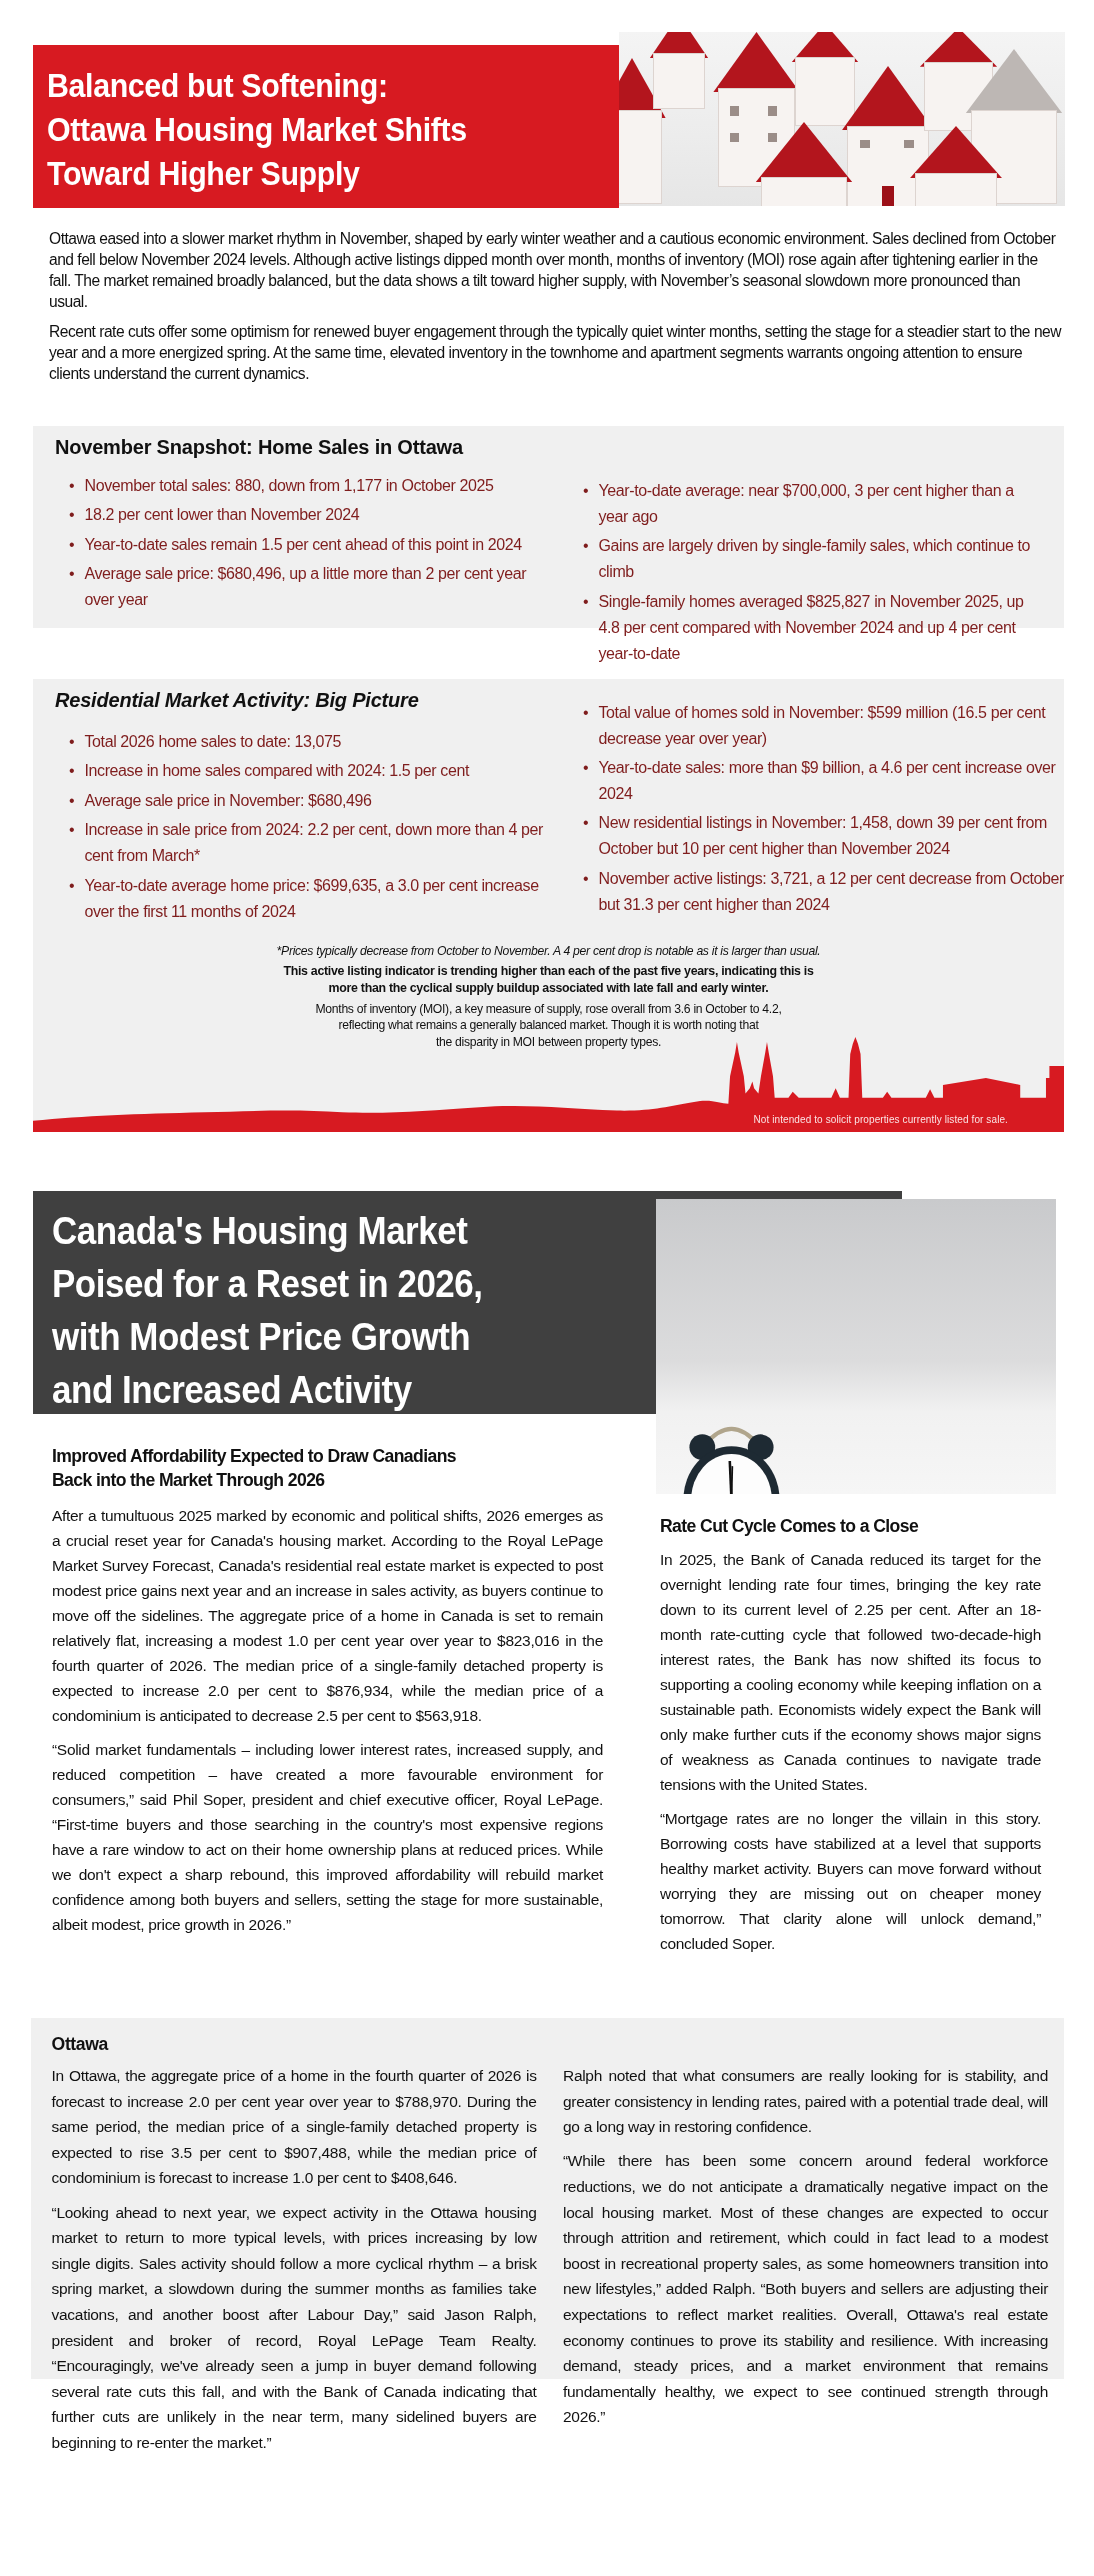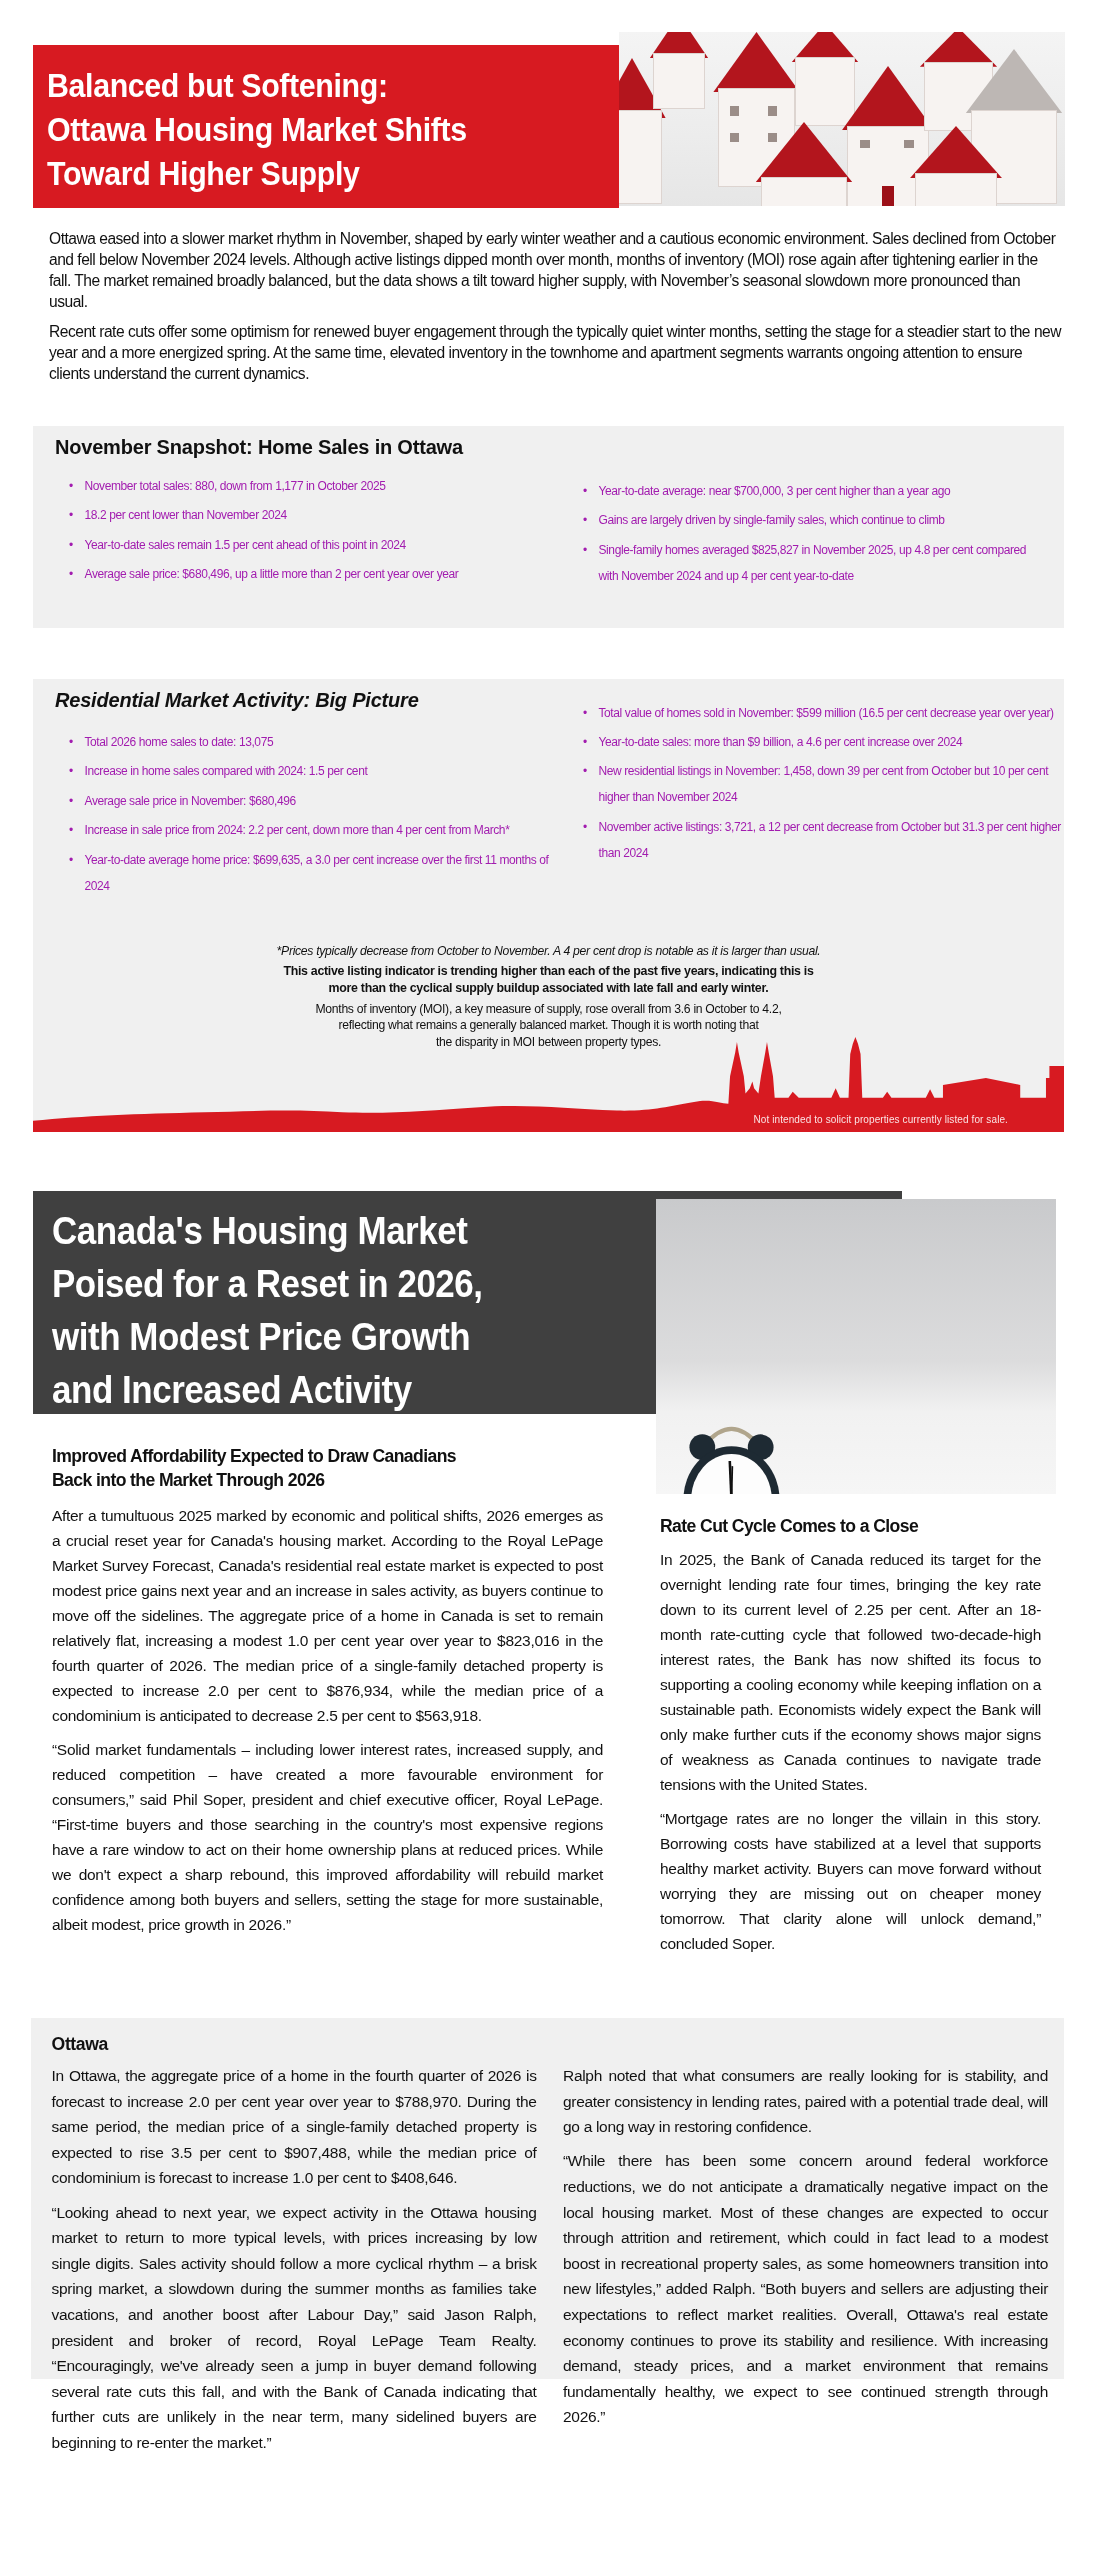--- a/index.html
+++ b/index.html
@@ -23,21 +23,21 @@
 
   
   .panel { position: absolute; left: 33px; width: 1031px; background: #f0f0f0; }
   .panel1 { top: 426px; height: 202px; }
   .panel2 { top: 679px; height: 453px; overflow: hidden; }
   .panel h2 { position: absolute; left: 22px; font-size: 20px; font-weight: bold; color: #111; letter-spacing: -0.2px; }
   .panel1 h2 { top: 10.3px; }
   .panel2 h2 { top: 10.3px; font-style: italic; }
   .col { position: absolute; }
   .col ul { list-style: none; }
-  .col li { position: relative; padding-left: 15.5px; font-size: 12px; line-height: 26px; letter-spacing: -0.4px; color: #a21caf; margin-bottom: 3.4px; }
+  .col li { position: relative; padding-left: 15.5px; font-size: 16px; line-height: 26px; letter-spacing: -0.4px; color: #7f1d1d; margin-bottom: 3.4px; }
   .col li::before { content: "•"; position: absolute; left: 0; top: 0; }
   .panel1 .col.left { left: 36px; top: 47px; width: 481px; }
   .panel1 .col.right { left: 550px; top: 52px; width: 464px; }
   .panel2 .col.left { left: 36px; top: 50px; width: 498px; }
   .panel2 .col.right { left: 550px; top: 20.6px; width: 481px; }
 
   .notes { position: absolute; left: 0; top: 264px; width: 1031px; text-align: center; }
   .note-italic { font-style: italic; font-size: 12.2px; line-height: 17px; letter-spacing: -0.3px; }
   .note-bold { font-weight: bold; font-size: 12.4px; line-height: 17px; letter-spacing: -0.3px; margin-top: 3.4px; }
   .note-plain { font-size: 12.2px; line-height: 16.7px; letter-spacing: -0.3px; margin-top: 3.4px; }

